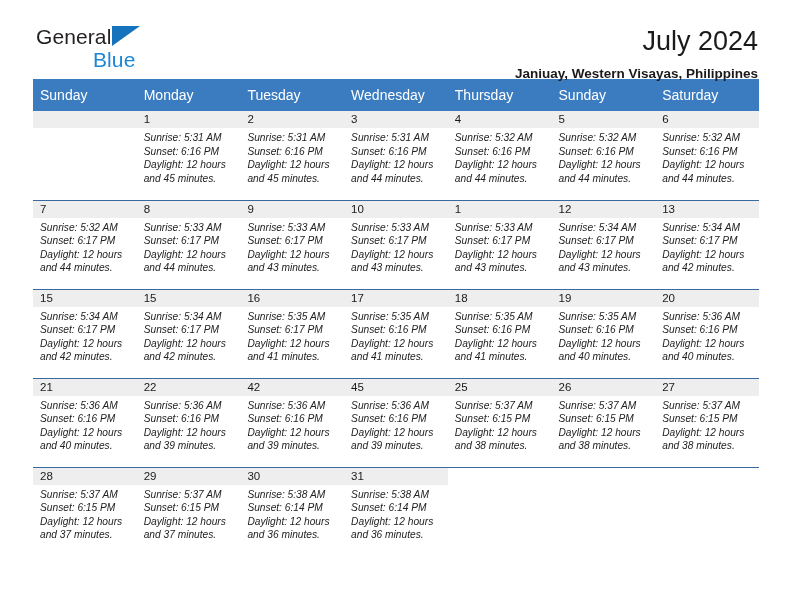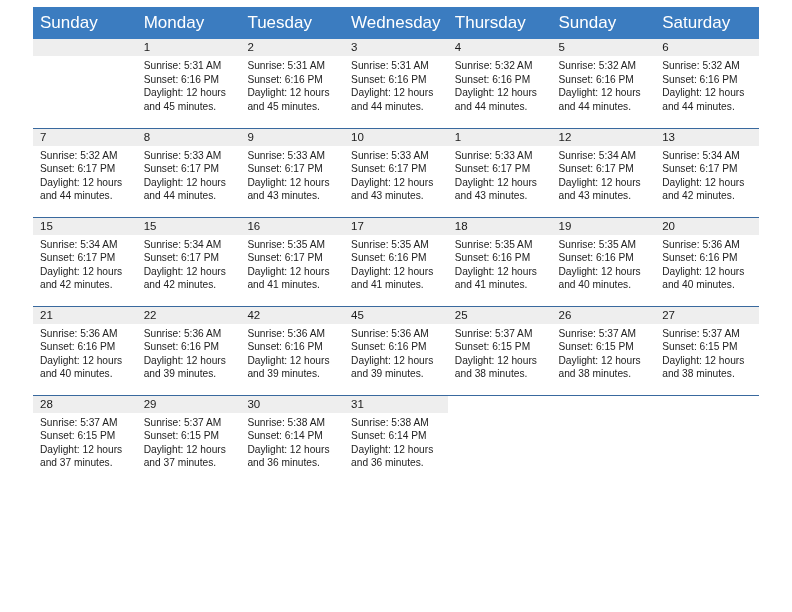--- a/index.html
+++ b/index.html
@@ -84,21 +84,21 @@
   
   .calendar {
     width: 726px;
     border-collapse: collapse;
     table-layout: fixed;
     margin-top: 7px;
   }
   .calendar th {
     background: #3b7cc0;
     color: #ffffff;
-    font-size: 17px;
+    font-size: 14px;
     font-weight: normal;
     text-align: left;
     padding: 4px 0 4px 7px;
     height: 32px;
     box-sizing: border-box;
     border: none;
   }
   .calendar td {
     vertical-align: top;
     padding: 0;
@@ -130,30 +130,47 @@
     line-height: 17px;
     padding-left: 7px;
     height: 17px;
     box-sizing: border-box;
   }
   .info {
     padding: 3px 6px 0 7px;
     font-size: 10.2px;
     line-height: 13.6px;
     color: #222222;
+    font-style: italic;
   }
   .info div {
     white-space: nowrap;
   }
 </style>
 </head>
 <body>
 
 <div class="page">
 
+  <div class="topbar">
+
+    <div class="brand">
+      <div class="brand-row1">
+        <span class="brand-general">General</span>
+        <span class="brand-tri"></span>
+      </div>
+      <span class="brand-blue">Blue</span>
+    </div>
+
+    <div class="titles">
+      <div class="cal-title">July 2024</div>
+      <div class="cal-sub">Janiuay, Western Visayas, Philippines</div>
+    </div>
+
+  </div>
 
   <table class="calendar">
     <thead>
       <tr>
         <th>Sunday</th>
         <th>Monday</th>
         <th>Tuesday</th>
         <th>Wednesday</th>
         <th>Thursday</th>
         <th>Sunday</th>

